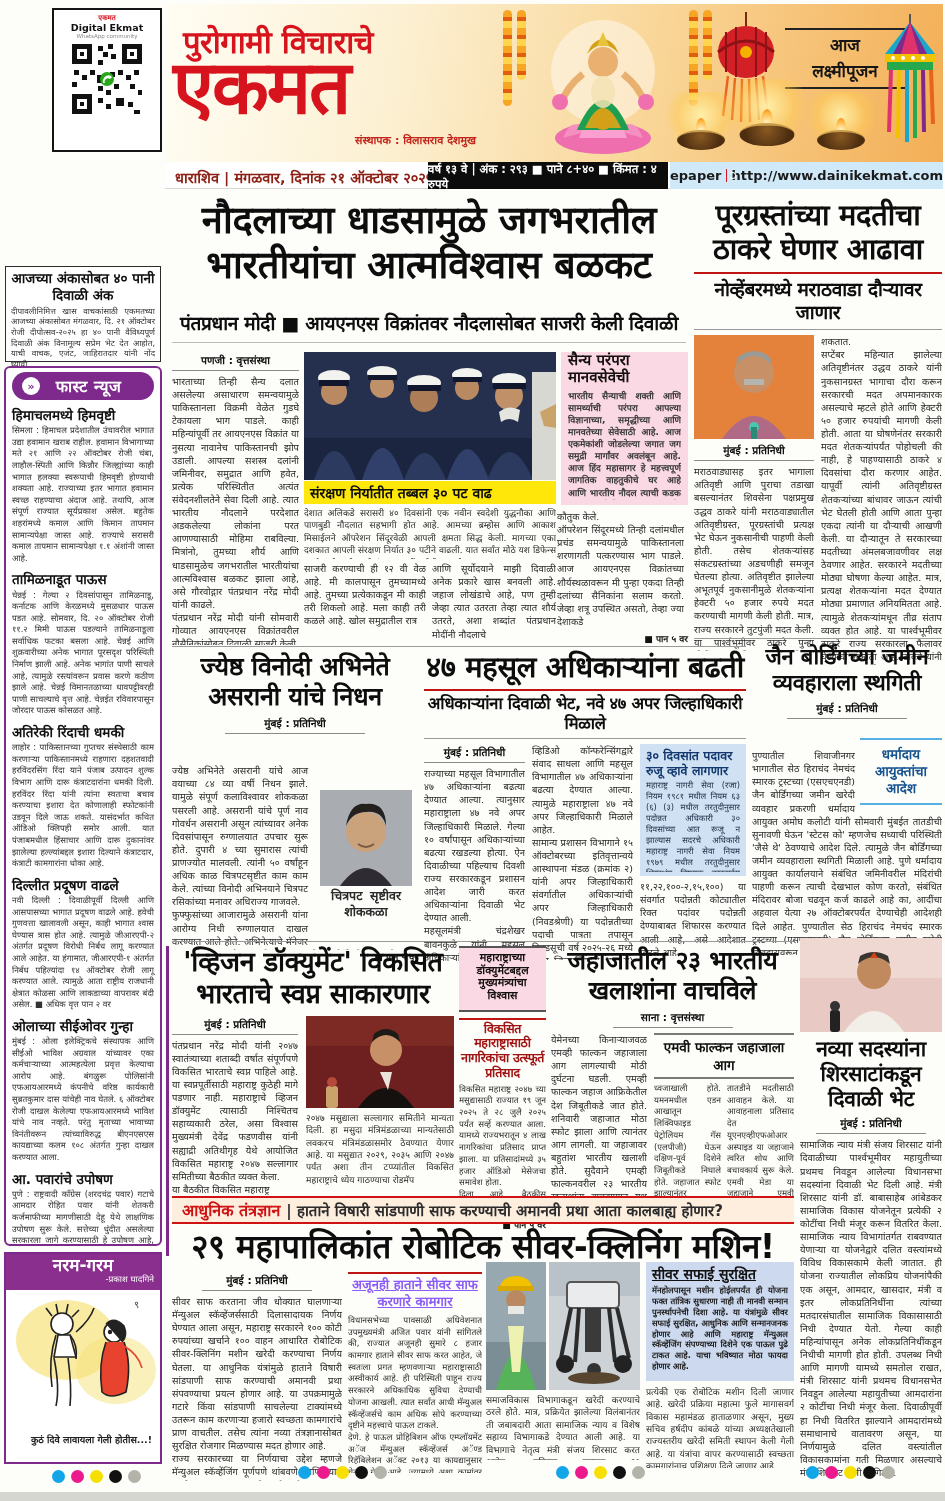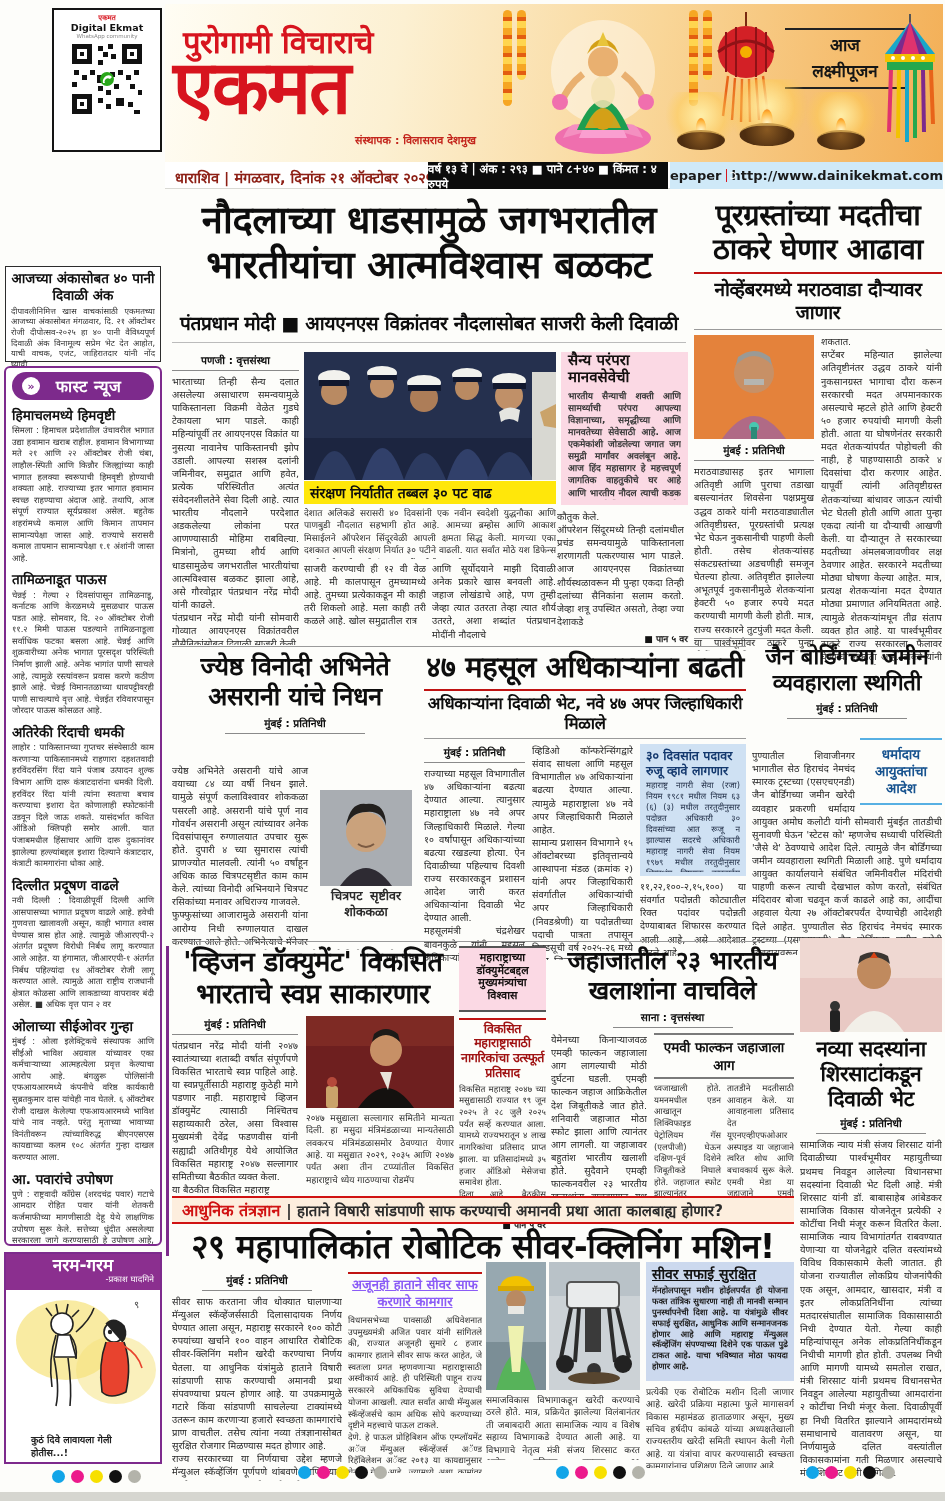--- a/index.html
+++ b/index.html
@@ -58,21 +58,21 @@
   .fasthead { background:#7d2a8c; border-radius:14px; color:#fff; height:28px; display:flex; align-items:center; gap:7px; padding:0 10px; }
   .fasthead .ic { width:18px; height:18px; border-radius:50%; background:#fff; color:#7d2a8c; font-weight:800; font-size:11px;
                   display:flex; align-items:center; justify-content:center; line-height:1; }
   .fasthead .tx { font-size:16px; font-weight:800; letter-spacing:.5px; margin:0 auto; padding-right:14px; }
   .fitem .ft { font-size:13.5px; font-weight:800; color:#101010; margin-top:7px; line-height:1.2; }
   .fitem .fb { font-size:8.4px; line-height:1.38; text-align:justify; color:#333; margin-top:2px; white-space:pre-line; }
   .cartoonbox { left:4px; top:1252px; width:158px; height:212px; border:2px solid #7d2a8c; background:#fff; }
   .carthead { background:#8b2f8f; color:#fff; height:36px; padding:2px 6px 0; text-align:center; }
   .carthead .t { font-size:17px; font-weight:800; line-height:1.1; }
   .carthead .c { font-size:8.5px; text-align:right; display:block; margin-top:-2px; }
-  .cartcap { font-size:9.5px; font-weight:700; color:#222; padding:1px 25px; }
+  .cartcap { font-size:9.5px; font-weight:700; color:#222; padding:1px 8px;text-align:right; }
   .dots { display:flex; gap:6px; }
   .dots i { width:13px; height:13px; border-radius:50%; display:block; }
   
   .ph { overflow:hidden; position:absolute; }
   .yellowcap { background:#ffe70a; color:#0d0d0d; font-weight:800; font-size:14px; display:flex; align-items:center; padding:0 6px; }
   .pinkbox { background:#fbd9e4; padding:0 7px; }
   .pinkbox .t { font-size:15px; font-weight:800; color:#14100f; line-height:1.15; margin-bottom:3px; }
   .pinkbox .b { font-size:9px; font-weight:600; line-height:1.35; text-align:justify; color:#3a3a3a; }
   .bluebox { background:#cfe1f3; padding:4px 6px; }
   .bluebox .t { font-size:12.5px; font-weight:800; color:#14396e; line-height:1.2; margin-bottom:2px; }

